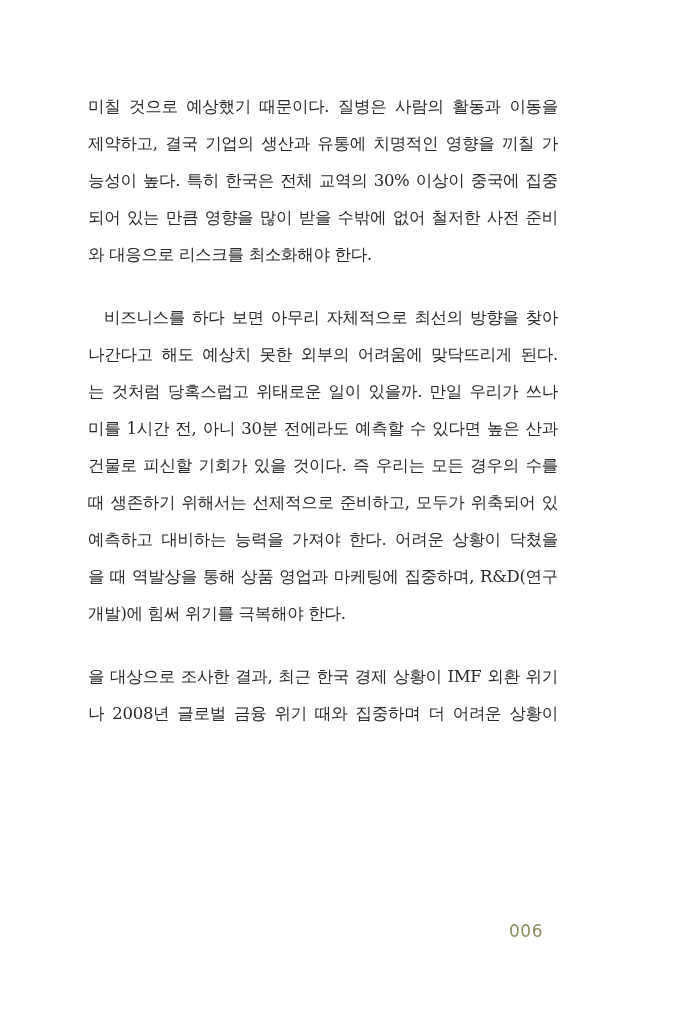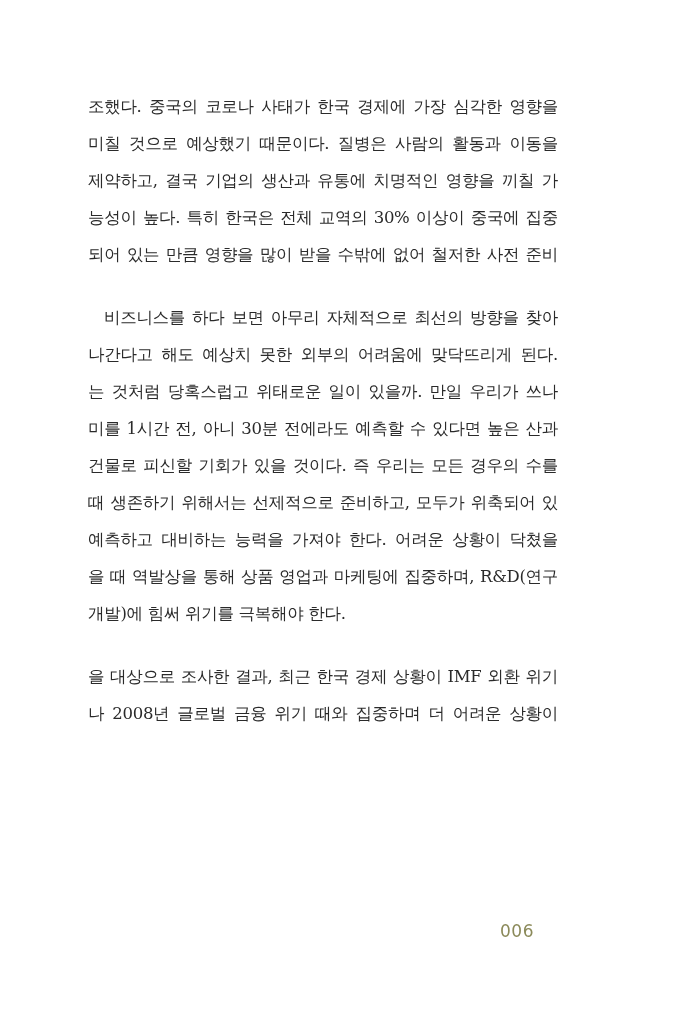--- a/index.html
+++ b/index.html
@@ -45,39 +45,39 @@
       text-align-last: left;
     }
     .line.indent {
       padding-left: 16px;
     }
     .page-number {
       position: absolute;
       left: 500px;
       top: 921px;
       width: 52px;
-      text-align: left;
+      text-align: center;
       font-family: "DejaVu Sans", "Liberation Sans", sans-serif;
       font-size: 17px;
       letter-spacing: 0.5px;
       color: #8b8a5a;
     }
   </style>
 </head>
 <body>
 
 <div class="page">
   <div class="body-text">
 
     <div class="para">
-      <span class="line">조했다. 중국의 코로나 사태가 한국 경제에 가장 심각한 영향을</span>
       <span class="line">미칠 것으로 예상했기 때문이다. 질병은 사람의 활동과 이동을</span>
       <span class="line">제약하고, 결국 기업의 생산과 유통에 치명적인 영향을 끼칠 가</span>
       <span class="line">능성이 높다. 특히 한국은 전체 교역의 30% 이상이 중국에 집중</span>
       <span class="line">되어 있는 만큼 영향을 많이 받을 수밖에 없어 철저한 사전 준비</span>
+      <span class="line last">와 대응으로 리스크를 최소화해야 한다.</span>
     </div>
 
     <div class="para">
       <span class="line indent">비즈니스를 하다 보면 아무리 자체적으로 최선의 방향을 찾아</span>
       <span class="line">나간다고 해도 예상치 못한 외부의 어려움에 맞닥뜨리게 된다.</span>
       <span class="line">는 것처럼 당혹스럽고 위태로운 일이 있을까. 만일 우리가 쓰나</span>
       <span class="line">미를 1시간 전, 아니 30분 전에라도 예측할 수 있다면 높은 산과</span>
       <span class="line">건물로 피신할 기회가 있을 것이다. 즉 우리는 모든 경우의 수를</span>
       <span class="line">때 생존하기 위해서는 선제적으로 준비하고, 모두가 위축되어 있</span>
       <span class="line">예측하고 대비하는 능력을 가져야 한다. 어려운 상황이 닥쳤을</span>

